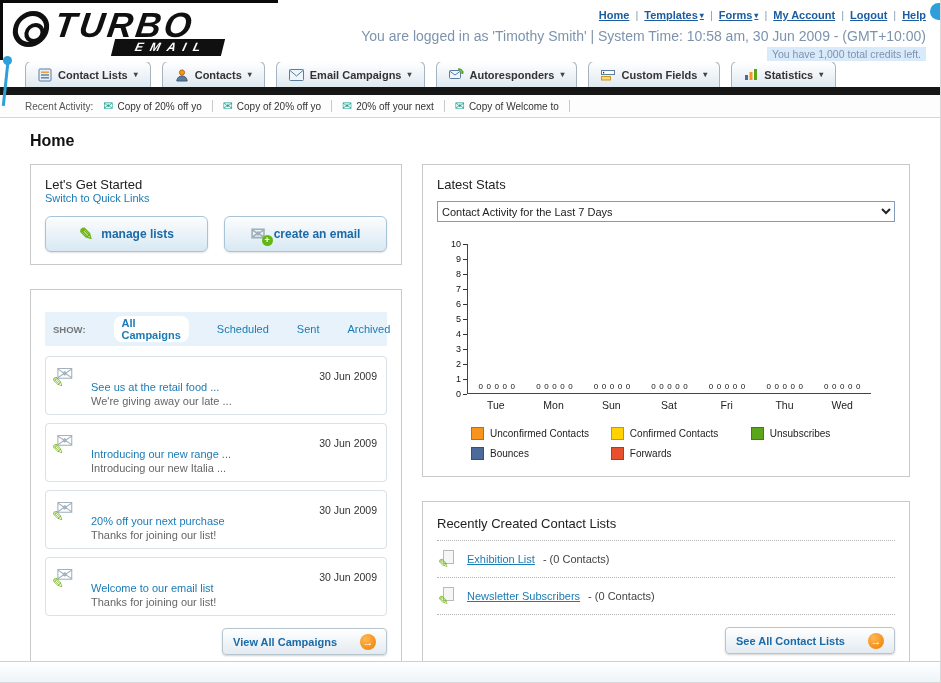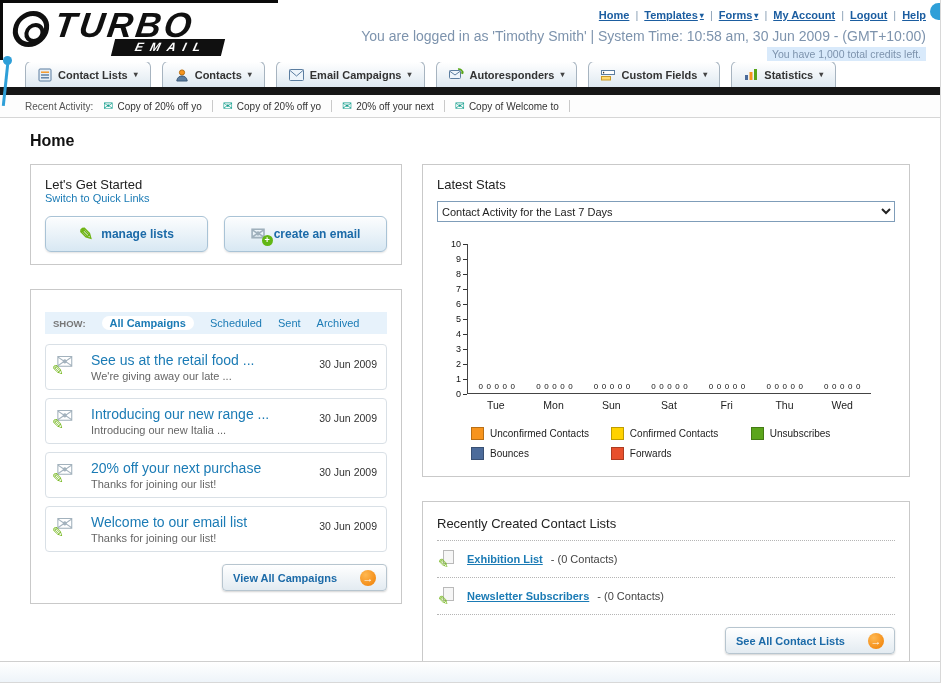--- a/index.html
+++ b/index.html
@@ -73,30 +73,30 @@
     flex: 1; display: flex; align-items: center; justify-content: center; gap: 8px; height: 36px;
     border: 1px solid #a9c3d6; border-radius: 6px;
     background: linear-gradient(#fcfdfe, #d8e8f3); box-shadow: inset 0 1px 0 #fff, 0 1px 2px rgba(0,0,0,.12);
     font-size: 12px; font-weight: bold; color: #1b6aa8; cursor: pointer;
   }
   .pencil-ic { color: #6fb414; font-size: 17px; line-height: 1; }
   .env-ic { color: #9fb0bc; font-size: 18px; line-height: 1; position: relative; }
   .plus-badge { position: absolute; right: -7px; bottom: -3px; width: 11px; height: 11px; border-radius: 50%; background: #62b715; color: #fff; font-size: 9px; font-weight: bold; display: flex; align-items: center; justify-content: center; }
 
   
-  .show-bar { display: flex; align-items: center; gap: 16px; background: #e7f2fb; padding: 4px 8px; margin: 10px 0; }
+  .show-bar { display: flex; align-items: center; gap: 28px; background: #e7f2fb; padding: 4px 8px; margin: 10px 0; }
   .show-label { font-size: 9.5px; font-weight: bold; color: #777; }
   .show-tab { font-size: 11px; color: #1b7bb5; cursor: pointer; }
   .show-tab.active { background: #fff; border-radius: 8px; padding: 1px 8px; font-weight: bold; }
   .camp-item { display: flex; align-items: flex-start; gap: 10px; border: 1px solid #d9e0e6; border-radius: 4px; padding: 7px 9px; margin-bottom: 8px; background: #fff; }
   .camp-icon { position: relative; width: 26px; height: 24px; flex: none; }
   .camp-icon .env { position: absolute; left: 1px; top: -2px; font-size: 21px; color: #a3b2bd; }
   .camp-icon .pen { position: absolute; left: -3px; bottom: -2px; font-size: 14px; color: #6fb414; }
   .camp-text { flex: 1; min-width: 0; }
-  .camp-title { display: block; font-size: 14px; color: #1b7bb5; cursor: pointer; margin-bottom: 2px; }
+  .camp-title { display: block; font-size: 11px; color: #1b7bb5; cursor: pointer; margin-bottom: 2px; margin-top: 17px; }
   .camp-sub { display: block; font-size: 11px; color: #666; }
   .camp-date { font-size: 10.5px; color: #333; white-space: nowrap; margin-top: 6px; }
   .panel-footer { display: flex; justify-content: flex-end; margin-top: 12px; }
   .small-btn {
     display: inline-flex; align-items: center; gap: 23px; padding: 4px 10px; height: 27px;
     border: 1px solid #b7c5cf; border-radius: 4px;
     background: linear-gradient(#ffffff, #e3ebf1); box-shadow: 0 1px 2px rgba(0,0,0,.18);
     font-size: 11px; font-weight: bold; color: #1b6aa8; cursor: pointer;
   }
   .orange-arrow { width: 16px; height: 16px; border-radius: 50%; background: radial-gradient(circle at 35% 30%, #ffb851, #ef7c00); color: #fff; font-size: 11px; font-weight: bold; display: flex; align-items: center; justify-content: center; flex: none; }
@@ -118,21 +118,21 @@
   .legend { list-style: none; display: flex; flex-wrap: wrap; row-gap: 7px; margin: 16px 0 4px 34px; max-width: 420px; }
   .legend li { width: 33.3%; display: flex; align-items: center; gap: 6px; font-size: 10px; color: #222; }
   .legend .sw { width: 13px; height: 13px; flex: none; border: 1px solid rgba(0,0,0,.25); }
 
   
   .cl-head { border-bottom: 1px dotted #b5b5b5; padding-bottom: 8px; }
   .cl-item { display: flex; align-items: center; gap: 8px; padding: 9px 2px; border-bottom: 1px dotted #b5b5b5; font-size: 11px; }
   .cl-icon { position: relative; width: 20px; height: 18px; flex: none; }
   .cl-icon .paper { position: absolute; left: 4px; top: 0; width: 11px; height: 14px; background: #f6f6f6; border: 1px solid #b9b9b9; }
   .cl-icon .pen { position: absolute; left: -1px; bottom: -3px; font-size: 13px; color: #6fb414; }
-  .cl-link { color: #1b7bb5; text-decoration: underline; cursor: pointer; font-weight: bold; }
+  .cl-link { color: #1b7bb5; text-decoration: underline; cursor: pointer; }
   .cl-suffix { color: #444; }
 
   
   .footer { position: absolute; left: 0; right: 0; bottom: 0; height: 21px; border-top: 1px solid #cfcfcf; background: linear-gradient(#ffffff, #eef4f9); }
 </style>
 </head>
 <body>
 
 <div class="hdr">
   <div class="logo">

